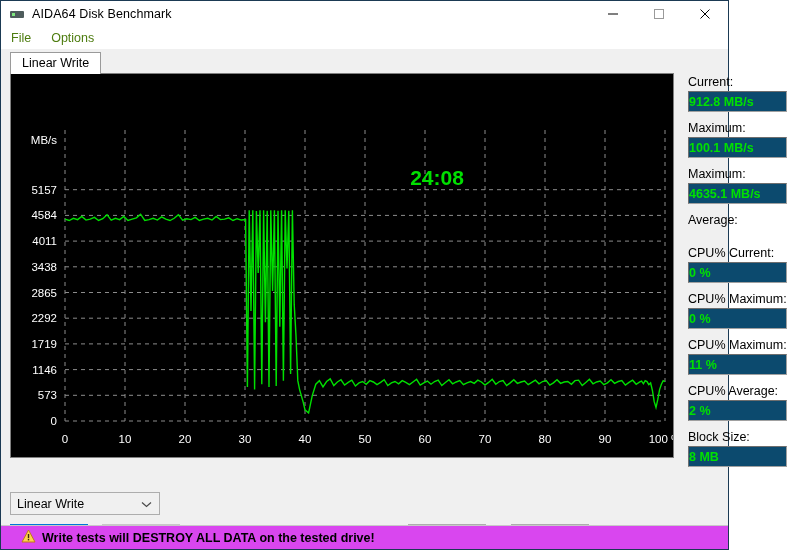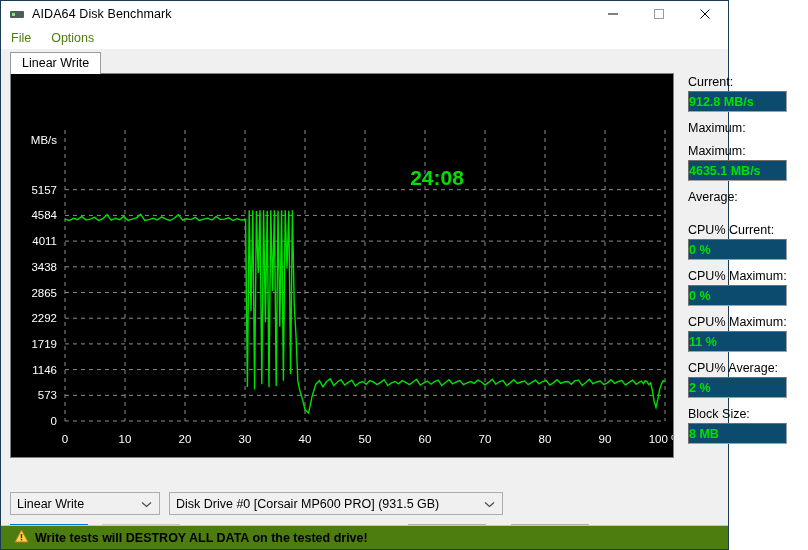--- a/index.html
+++ b/index.html
@@ -223,25 +223,25 @@
     background: #ececec;
     border-color: #c8c8c8;
   }
   .btn-save { width: 78px; margin-left: 228px; }
   .btn-clear { width: 78px; margin-left: 25px; }
   
   .statusbar {
     position: absolute;
     left: 0; right: 0; bottom: 0;
     height: 23px;
-    background: #4d7c0f;
+    background: #d946ef;
     border-top: 1px solid #c8c8c8;
     display: flex;
     align-items: center;
-    padding-left: 13px;
+    padding-left: 20px;
   }
   .warn-icon { margin-right: 6px; display: block; }
   .status-text {
     font-size: 12.5px;
     font-weight: bold;
     color: #000;
   }
 </style>
 </head>
 <body>
@@ -335,20 +335,21 @@
             <text x="426" y="110.80104712041884" fill="#00e000" font-size="21" font-family="&quot;Liberation Sans&quot;, sans-serif" text-anchor="middle" font-weight="bold">24:08</text>
             <path d="M54.00,145.17 L58.20,146.51 L62.40,144.27 L66.60,145.62 L70.80,142.48 L75.00,146.06 L79.20,145.17 L83.40,143.37 L87.60,146.51 L91.80,144.72 L96.00,140.68 L100.20,146.06 L104.40,144.27 L108.60,145.62 L112.80,142.48 L117.00,146.51 L121.20,145.17 L125.40,143.82 L129.60,140.23 L133.80,146.51 L138.00,145.62 L142.20,144.27 L146.40,146.06 L150.60,142.92 L154.80,145.17 L159.00,146.51 L163.20,144.27 L167.40,140.68 L171.60,146.06 L175.80,144.72 L180.00,145.62 L184.20,143.37 L188.40,146.51 L192.60,145.17 L196.80,144.27 L201.00,146.06 L205.20,142.48 L209.40,145.62 L213.60,145.17 L217.80,143.82 L222.00,146.51 L226.20,144.72 L230.40,146.06 L234.60,145.62 L236.40,312.91 L238.20,136.20 L240.00,237.11 L241.80,136.20 L243.60,315.60 L245.40,137.09 L247.20,198.99 L249.00,136.20 L250.80,310.22 L252.60,136.20 L254.40,248.33 L256.20,136.65 L258.00,312.91 L259.80,136.20 L261.60,216.93 L263.40,136.20 L265.20,312.02 L267.00,136.65 L268.80,252.81 L270.60,136.20 L272.40,306.63 L274.20,136.20 L276.00,194.50 L277.80,136.65 L279.60,299.91 L281.40,136.20 L283.20,230.39 L285.00,261.78 L286.80,306.63 L288.60,315.60 L290.40,321.88 L292.20,328.16 L294.00,335.79 L297.60,338.93 L301.20,321.88 L304.80,310.22 L308.40,306.63 L312.00,312.91 L315.60,307.53 L319.20,304.84 L322.80,311.57 L326.40,307.98 L330.00,305.74 L333.60,311.12 L337.20,308.43 L340.80,306.18 L344.40,312.02 L348.00,308.88 L351.60,307.53 L355.20,310.22 L358.80,306.63 L362.40,307.98 L366.00,310.67 L369.60,308.43 L373.20,305.74 L376.80,311.57 L380.40,308.88 L384.00,307.53 L387.60,309.77 L391.20,306.63 L394.80,308.43 L398.40,310.67 L402.00,307.98 L405.60,305.29 L409.20,311.12 L412.80,308.88 L416.40,307.08 L420.00,310.22 L423.60,307.53 L427.20,306.18 L430.80,311.57 L434.40,308.43 L438.00,305.74 L441.60,309.77 L445.20,307.98 L448.80,306.63 L452.40,310.67 L456.00,308.88 L459.60,307.53 L463.20,309.32 L466.80,306.18 L470.40,307.98 L474.00,311.12 L477.60,308.43 L481.20,305.29 L484.80,310.22 L488.40,307.53 L492.00,306.63 L495.60,311.57 L499.20,308.88 L502.80,305.74 L506.40,309.32 L510.00,307.98 L513.60,307.08 L517.20,310.67 L520.80,308.43 L524.40,306.18 L528.00,309.77 L531.60,307.53 L535.20,306.63 L538.80,311.12 L542.40,308.88 L546.00,305.74 L549.60,309.32 L553.20,307.98 L556.80,307.53 L560.40,310.22 L564.00,306.63 L567.60,306.18 L571.20,311.57 L574.80,308.43 L578.40,305.29 L582.00,309.77 L585.60,307.98 L589.20,307.08 L592.80,310.67 L596.40,308.88 L600.00,305.74 L603.60,309.32 L607.20,307.53 L610.80,306.63 L614.40,311.12 L618.00,308.43 L621.60,306.18 L625.20,310.22 L628.80,307.98 L630.60,307.08 L632.40,309.77 L634.20,306.63 L636.00,307.53 L637.80,310.67 L639.60,308.88 L641.40,316.50 L643.20,327.71 L645.00,333.54 L646.80,325.47 L648.60,315.60 L650.40,310.22 L652.20,306.63 L654.00,307.53 " fill="none" stroke="#00e000" stroke-width="1.4" stroke-linejoin="miter"></path>
           </svg>
       </div>
 
       <div class="stats">
         <div class="stat-label first">Current:</div>
         <div class="stat-box">912.8 MB/s</div>
 
         <div class="stat-label">Maximum:</div>
+        <div class="stat-box">100.1 MB/s</div>
 
         <div class="stat-label">Maximum:</div>
         <div class="stat-box">4635.1 MB/s</div>
 
         <div class="stat-label">Average:</div>
 
         <div class="stat-gap"></div>
 
         <div class="stat-label">CPU% Current:</div>
         <div class="stat-box">0 %</div>
@@ -371,28 +372,20 @@
     <div class="bottom">
       <div class="combo-row">
         <div class="combo combo-mode">
           <span>Linear Write</span>
           <span class="chev">
             <svg width="11" height="7" viewBox="0 0 11 7">
                 <polyline points="1,1.5 5.5,5.5 10,1.5" fill="none" stroke="#4a4a4a" stroke-width="1.2"></polyline>
               </svg>
           </span>
         </div>
-        <div class="combo combo-drive">
-          <span>Disk Drive #0  [Corsair MP600 PRO]  (931.5 GB)</span>
-          <span class="chev">
-            <svg width="11" height="7" viewBox="0 0 11 7">
-                <polyline points="1,1.5 5.5,5.5 10,1.5" fill="none" stroke="#4a4a4a" stroke-width="1.2"></polyline>
-              </svg>
-          </span>
-        </div>
       </div>
       <div class="buttons-row">
         <div class="btn btn-start">Start</div>
         <div class="btn btn-stop">Stop</div>
         <div class="btn btn-save">Save</div>
         <div class="btn btn-clear">Clear</div>
       </div>
     </div>
 
   </div>

